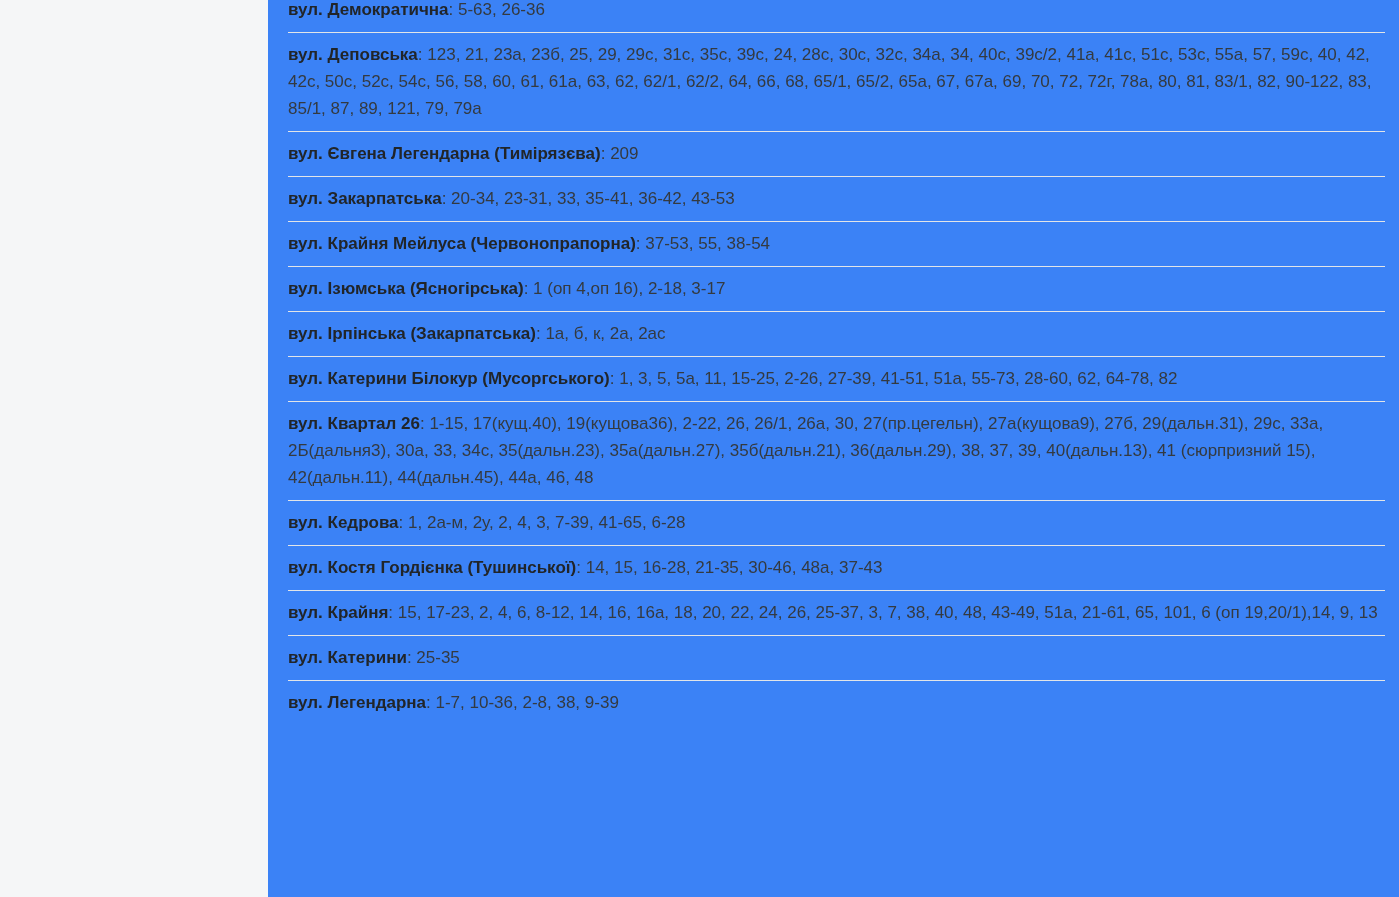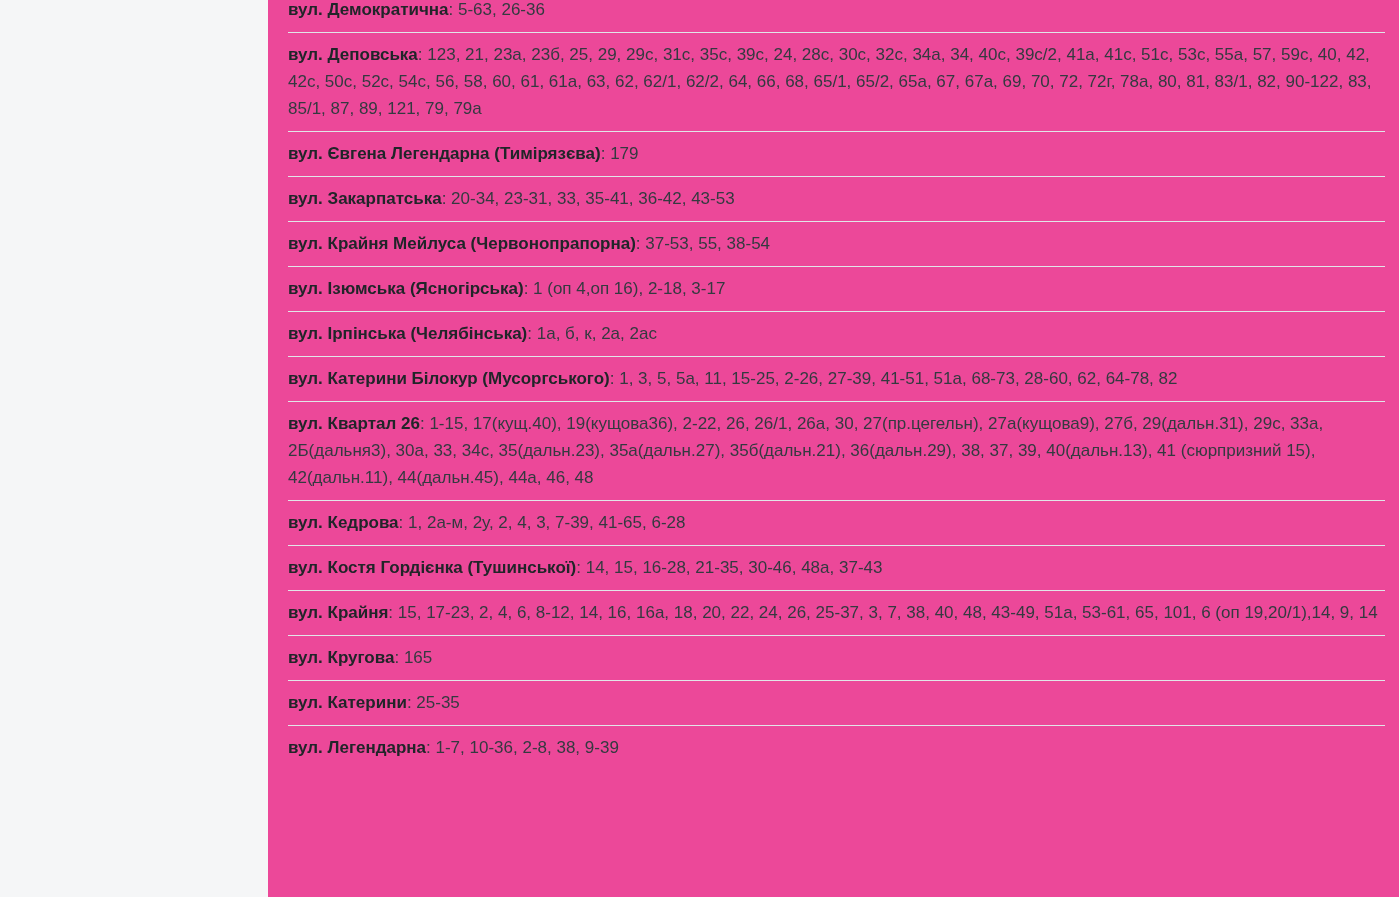--- a/index.html
+++ b/index.html
@@ -20,21 +20,21 @@
     background: #ffffff;
   }
   .sidebar {
     flex: 0 0 268px;
     width: 268px;
     background: #f5f6f7;
     height: 100%;
   }
   .content {
     flex: 1 1 auto;
-    background: #ec4899;
+    background: #3b82f6;
     padding: 0 14px 0 20px;
     overflow: hidden;
   }
   .street-list {
     margin-top: -12px;
   }
   .street-row {
     font-size: 17px;
     line-height: 27px;
     padding: 8px 0 9px 0;
@@ -61,42 +61,41 @@
 
 <div class="page">
   <div class="sidebar"></div>
   <div class="content">
     <div class="street-list" id="street-list">
   <div class="street-row"><span class="street-name">вул. Демократична</span><span class="street-sep">: </span><span class="street-numbers">5-63, 26-36</span></div>
 
   <div class="street-row"><span class="street-name">вул. Деповська</span><span class="street-sep">: </span><span class="street-numbers">123, 21, 23а, 23б, 25, 29, 29с, 31с, 35с, 39с, 24, 28с, 30с, 32с, 34а, 34, 40с, 39с/2, 41а, 41с, 51с, 53с, 55а, 57, 59с, 40, 42, 42с, 50с, 52с, 54с, 56, 58, 60, 61, 61а, 63, 62, 62/1, 62/2, 64, 66, 68, 65/1, 65/2, 65а, 67, 67а, 69, 70, 72, 72г, 78а, 80, 81, 83/1, 82, 90-122, 83, 85/1, 87, 89, 121, 79, 79а</span></div>
 
 
-  <div class="street-row"><span class="street-name">вул. Євгена Легендарна (Тимірязєва)</span><span class="street-sep">: </span><span class="street-numbers">179</span></div>
+  <div class="street-row"><span class="street-name">вул. Євгена Легендарна (Тимірязєва)</span><span class="street-sep">: </span><span class="street-numbers">209</span></div>
 
   <div class="street-row"><span class="street-name">вул. Закарпатська</span><span class="street-sep">: </span><span class="street-numbers">20-34, 23-31, 33, 35-41, 36-42, 43-53</span></div>
 
 
   <div class="street-row"><span class="street-name">вул. Крайня Мейлуса (Червонопрапорна)</span><span class="street-sep">: </span><span class="street-numbers">37-53, 55, 38-54</span></div>
 
   <div class="street-row"><span class="street-name">вул. Ізюмська (Ясногірська)</span><span class="street-sep">: </span><span class="street-numbers">1 (оп 4,оп 16), 2-18, 3-17</span></div>
 
-  <div class="street-row"><span class="street-name">вул. Ірпінська (Челябінська)</span><span class="street-sep">: </span><span class="street-numbers">1а, б, к, 2а, 2ас</span></div>
+  <div class="street-row"><span class="street-name">вул. Ірпінська (Закарпатська)</span><span class="street-sep">: </span><span class="street-numbers">1а, б, к, 2а, 2ас</span></div>
 
-  <div class="street-row"><span class="street-name">вул. Катерини Білокур (Мусоргського)</span><span class="street-sep">: </span><span class="street-numbers">1, 3, 5, 5а, 11, 15-25, 2-26, 27-39, 41-51, 51а, 68-73, 28-60, 62, 64-78, 82</span></div>
+  <div class="street-row"><span class="street-name">вул. Катерини Білокур (Мусоргського)</span><span class="street-sep">: </span><span class="street-numbers">1, 3, 5, 5а, 11, 15-25, 2-26, 27-39, 41-51, 51а, 55-73, 28-60, 62, 64-78, 82</span></div>
 
   <div class="street-row"><span class="street-name">вул. Квартал 26</span><span class="street-sep">: </span><span class="street-numbers">1-15, 17(кущ.40), 19(кущова36), 2-22, 26, 26/1, 26а, 30, 27(пр.цегельн), 27а(кущова9), 27б, 29(дальн.31), 29с, 33а, 2Б(дальня3), 30а, 33, 34с, 35(дальн.23), 35а(дальн.27), 35б(дальн.21), 36(дальн.29), 38, 37, 39, 40(дальн.13), 41 (сюрпризний 15), 42(дальн.11), 44(дальн.45), 44а, 46, 48</span></div>
 
   <div class="street-row"><span class="street-name">вул. Кедрова</span><span class="street-sep">: </span><span class="street-numbers">1, 2а-м, 2у, 2, 4, 3, 7-39, 41-65, 6-28</span></div>
 
   <div class="street-row"><span class="street-name">вул. Костя Гордієнка (Тушинської)</span><span class="street-sep">: </span><span class="street-numbers">14, 15, 16-28, 21-35, 30-46, 48а, 37-43</span></div>
 
-  <div class="street-row"><span class="street-name">вул. Крайня</span><span class="street-sep">: </span><span class="street-numbers">15, 17-23, 2, 4, 6, 8-12, 14, 16, 16а, 18, 20, 22, 24, 26, 25-37, 3, 7, 38, 40, 48, 43-49, 51а, 53-61, 65, 101, 6 (оп 19,20/1),14, 9, 14</span></div>
+  <div class="street-row"><span class="street-name">вул. Крайня</span><span class="street-sep">: </span><span class="street-numbers">15, 17-23, 2, 4, 6, 8-12, 14, 16, 16а, 18, 20, 22, 24, 26, 25-37, 3, 7, 38, 40, 48, 43-49, 51а, 21-61, 65, 101, 6 (оп 19,20/1),14, 9, 13</span></div>
 
-  <div class="street-row"><span class="street-name">вул. Кругова</span><span class="street-sep">: </span><span class="street-numbers">165</span></div>
 
 
   <div class="street-row"><span class="street-name">вул. Катерини</span><span class="street-sep">: </span><span class="street-numbers">25-35</span></div>
 
   <div class="street-row"><span class="street-name">вул. Легендарна</span><span class="street-sep">: </span><span class="street-numbers">1-7, 10-36, 2-8, 38, 9-39</span></div>
 </div>
   </div>
 </div>
 
 </body></html>

